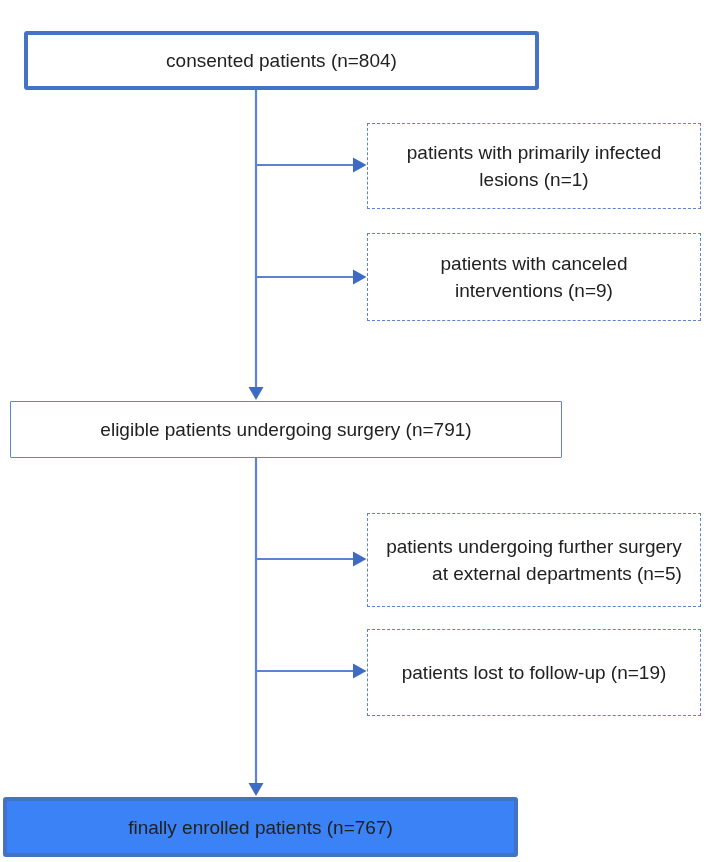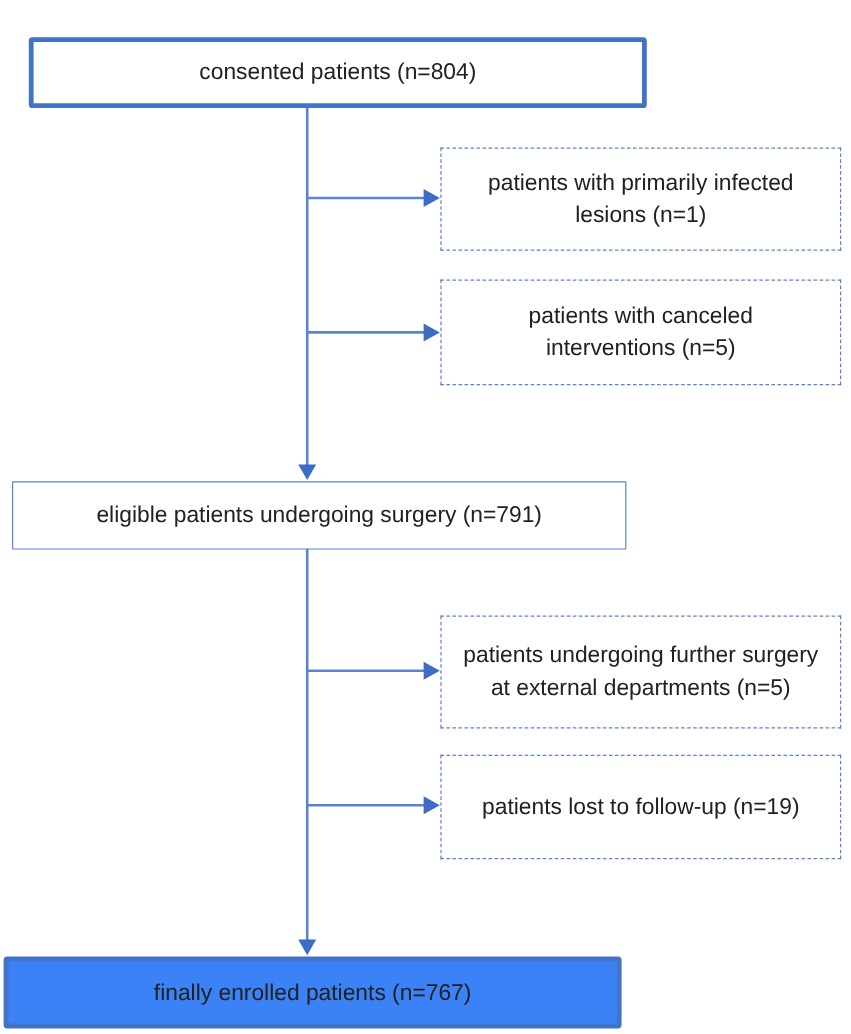--- a/index.html
+++ b/index.html
@@ -39,25 +39,25 @@
     border: 1.5px solid #5B83D1;
     border-radius: 1px;
   }
   .node--dashed {
     border: 1.6px dashed #5B83D1;
   }
   .node--filled {
     background: #3b82f6;
   }
   .node-consented { left: 24px;  top: 4px;   width: 515px; height: 59px; margin-top: 27px; }
-  .node-eligible  { left: 10px; top: 401px; width: 512px; height: 57px; }
+  .node-eligible  { left: 10px; top: 401px; width: 552px; height: 57px; }
   .node-enrolled  { left: 3px;  top: 797px; width: 515px; height: 60px; }
   .node-excl-1 { left: 367px; top: 123px; width: 334px; height: 86px; }
   .node-excl-2 { left: 367px; top: 233px; width: 334px; height: 88px; }
-  .node-excl-3 { left: 367px; top: 513px; width: 334px; height: 94px; }
+  .node-excl-3 { left: 367px; top: 513px; width: 334px; height: 94px; text-align: right; }
   .node-excl-4 { left: 367px; top: 629px; width: 334px; height: 87px; }
 </style>
 </head>
 <body>
 
 <div class="canvas">
 
   <svg class="connectors" viewBox="0 0 709 862" xmlns="http://www.w3.org/2000/svg">
 
     <line x1="256" y1="62" x2="256" y2="388" stroke="#5B83D1" stroke-width="2.2"></line>
@@ -83,21 +83,21 @@
     <span>consented patients (n=804)</span>
   </div>
 
   <div class="node node--dashed node-excl-1">
     <span>patients with primarily infected
 lesions (n=1)</span>
   </div>
 
   <div class="node node--dashed node-excl-2">
     <span>patients with canceled
-interventions (n=5)</span>
+interventions (n=9)</span>
   </div>
 
   <div class="node node--thin node-eligible">
     <span>eligible patients undergoing surgery (n=791)</span>
   </div>
 
   <div class="node node--dashed node-excl-3">
     <span>patients undergoing further surgery
 at external departments (n=5)</span>
   </div>

